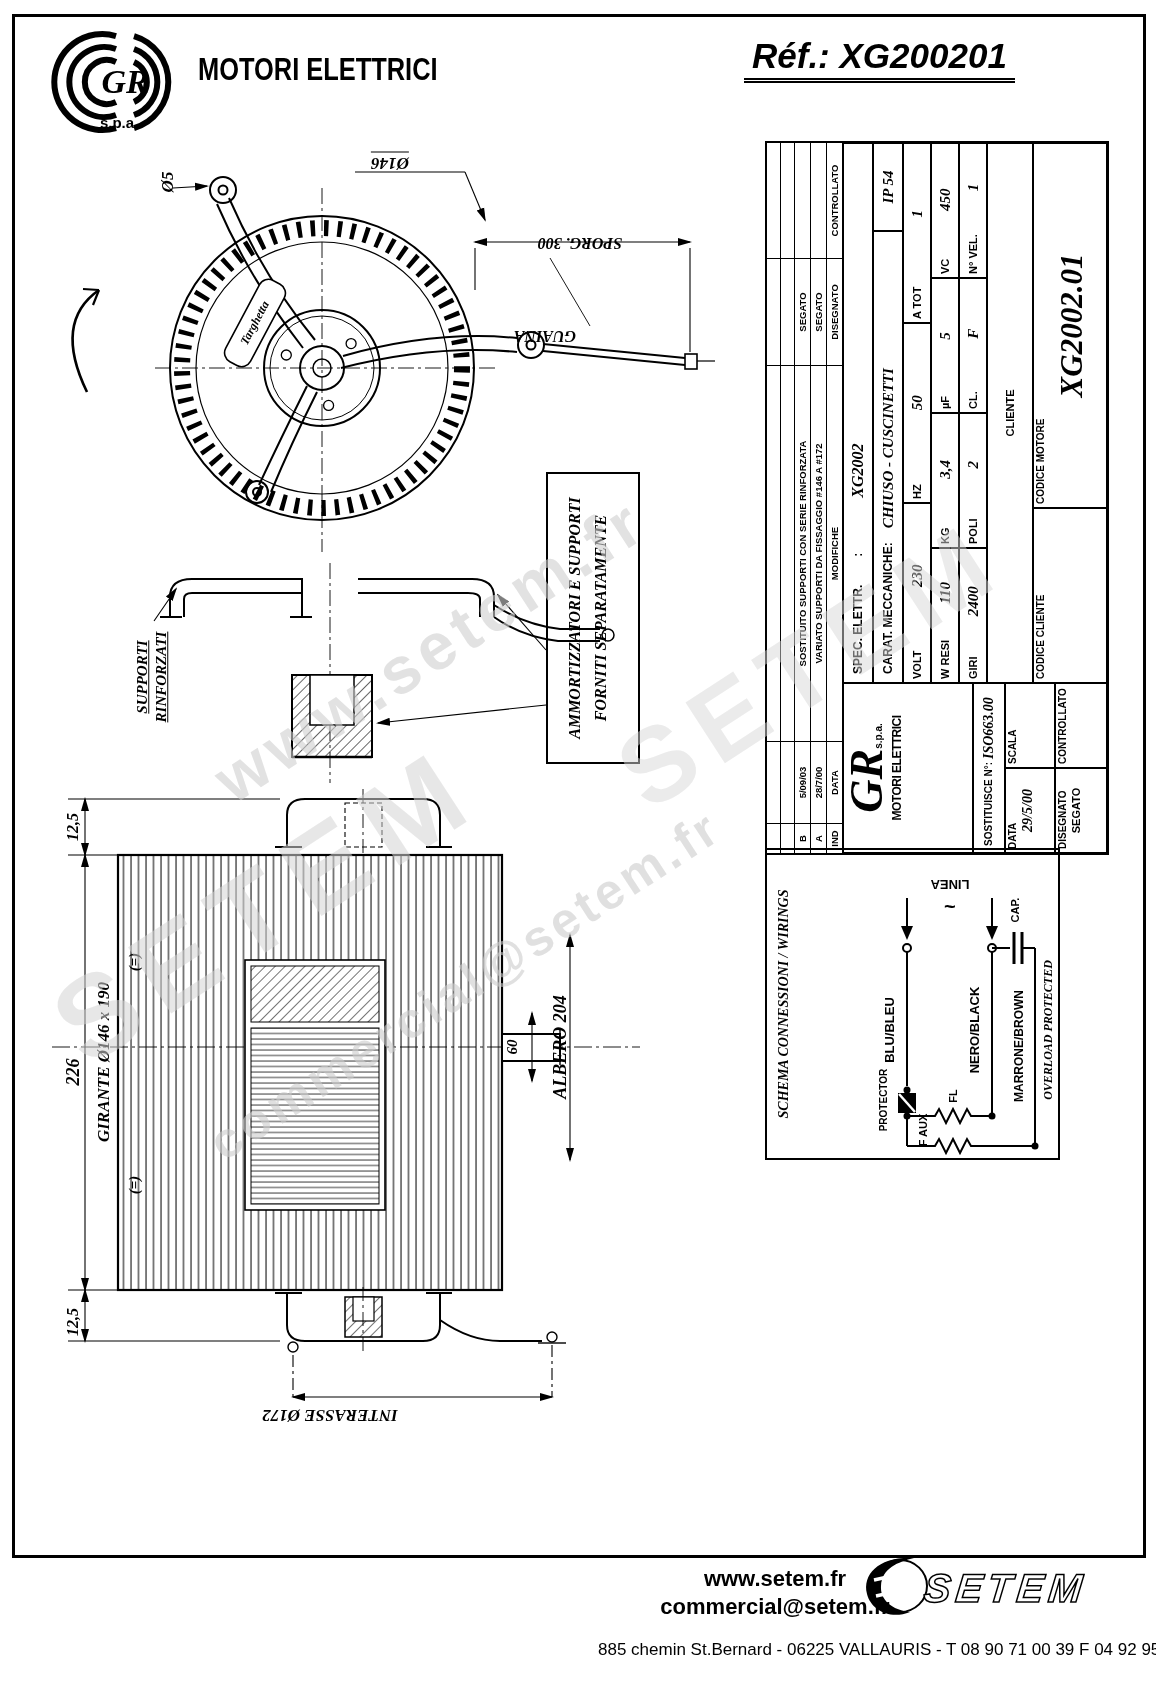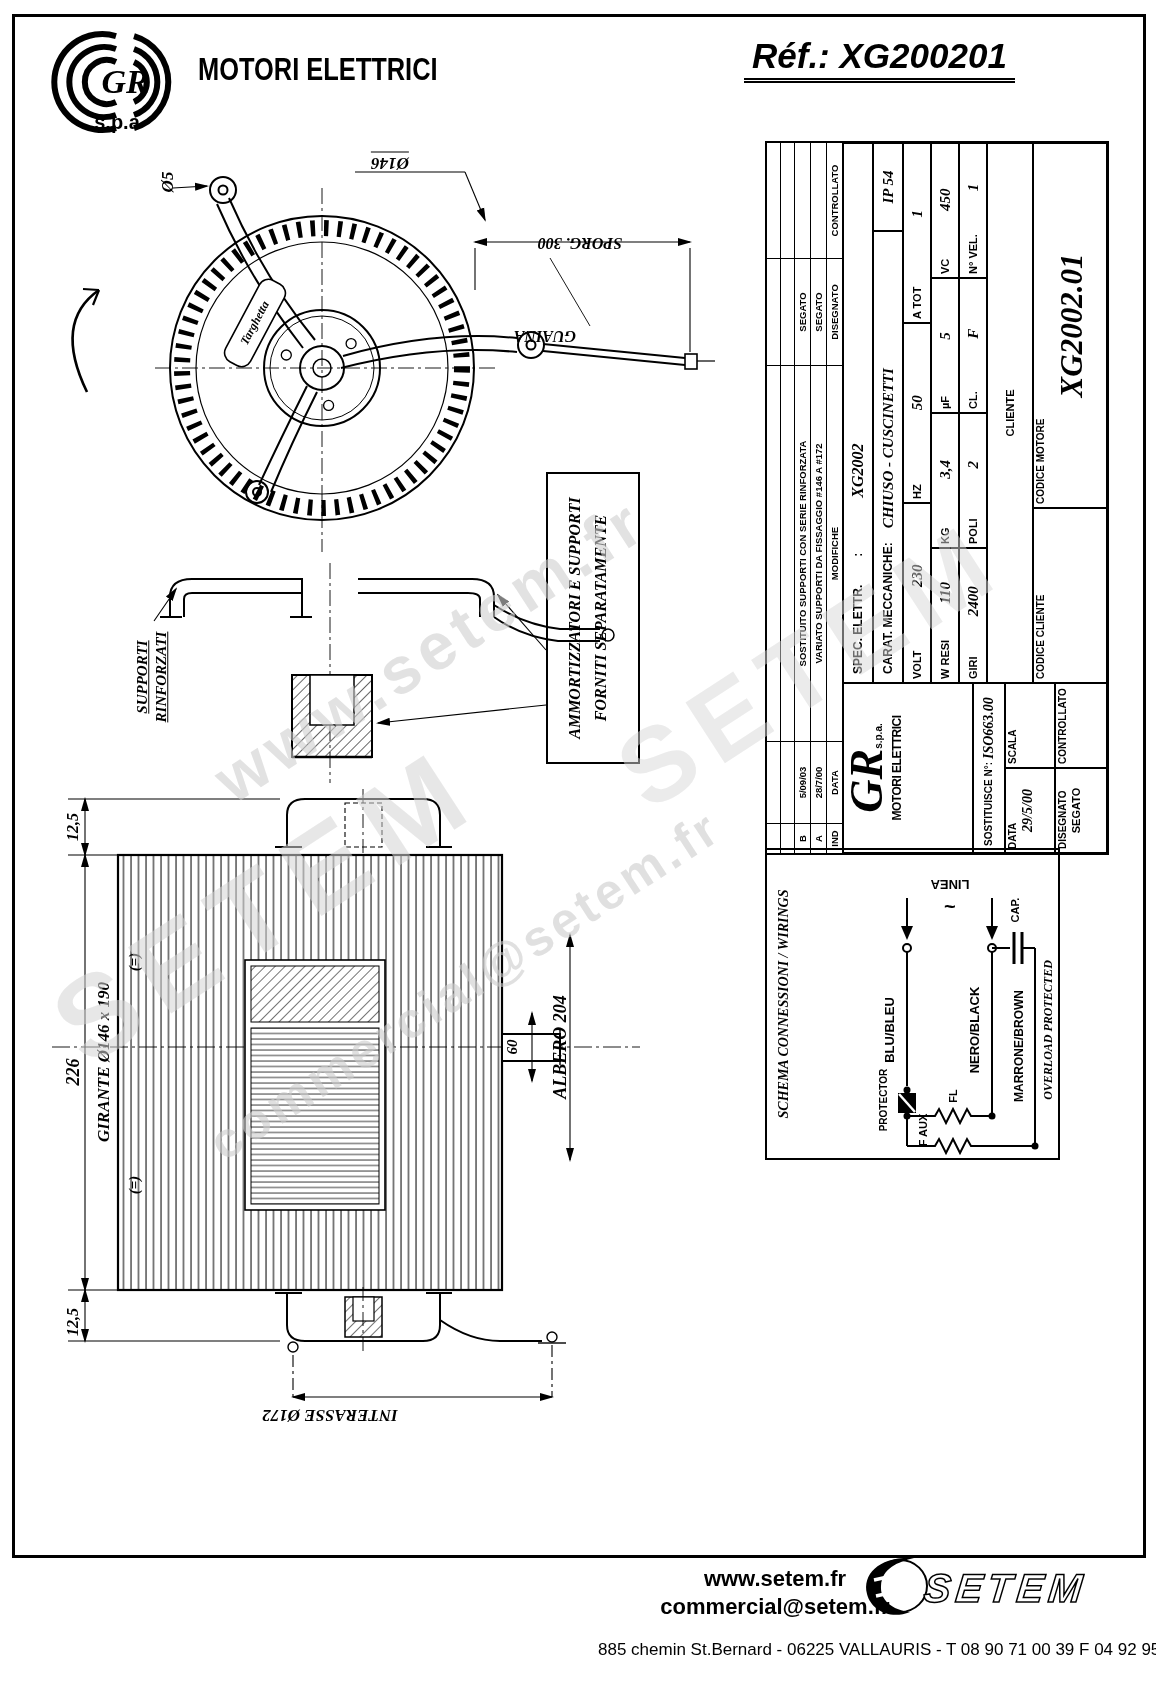--- a/index.html
+++ b/index.html
@@ -8,21 +8,21 @@
   .frame{position:absolute;left:12px;top:14px;width:1128px;height:1538px;border:3px solid #000;}
   .a{position:absolute;}
   
   .lab{position:absolute;white-space:nowrap;}
   .draft{font-family:"Liberation Serif",serif;font-style:italic;font-weight:bold;}
   .vlab{transform:translate(-50%,-50%) rotate(-90deg);}
   .flip{transform:translate(-50%,-50%) rotate(180deg);}
   .ctr{transform:translate(-50%,-50%);}
   
   .brand{font-weight:bold;font-size:31px;letter-spacing:0px;transform:scaleX(.82);transform-origin:left center;}
-  .spa{font-weight:bold;font-size:20px;}
+  .spa{font-weight:bold;font-size:15px;}
   .ref{font-weight:bold;font-style:italic;font-size:35px;border-bottom:5px double #000;padding:0 8px 2px 8px;}
   
   .tb{position:absolute;left:765px;top:145px;width:340px;height:710px;}
   .tbi{position:absolute;left:0;top:0;width:710px;height:340px;border:2px solid #000;
        transform-origin:0 0;transform:translateY(710px) rotate(-90deg);background:transparent;}
   .cell{position:absolute;border:1px solid #000;box-sizing:border-box;}
   .cl{font-weight:bold;font-size:10px;line-height:1;padding:2px 3px;}
   .cv{font-family:"Liberation Serif",serif;font-style:italic;font-weight:bold;font-size:15px;}
   .revrow{position:absolute;display:flex;left:0;box-sizing:border-box;}
   .revrow>span{display:flex;align-items:center;justify-content:center;border-right:1px solid #000;

